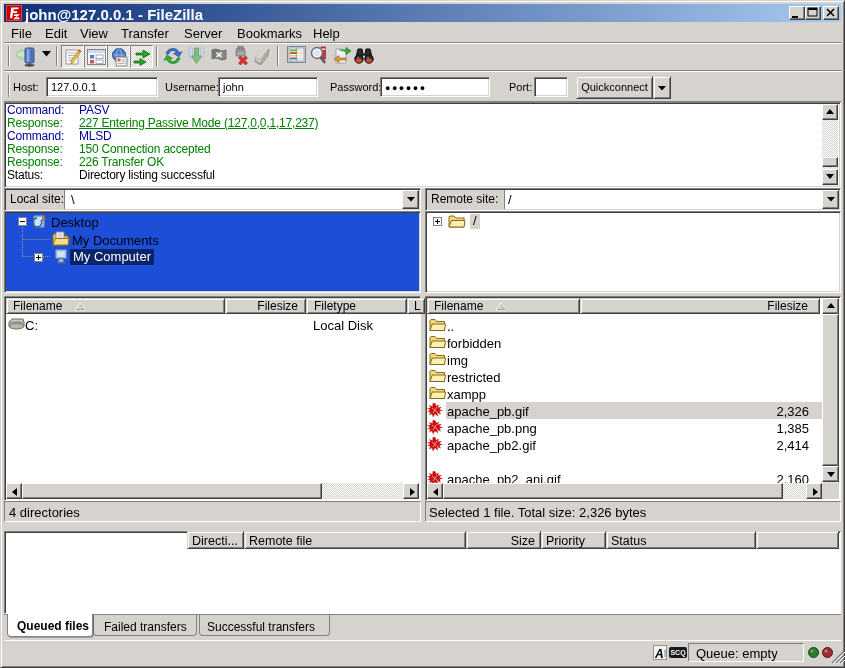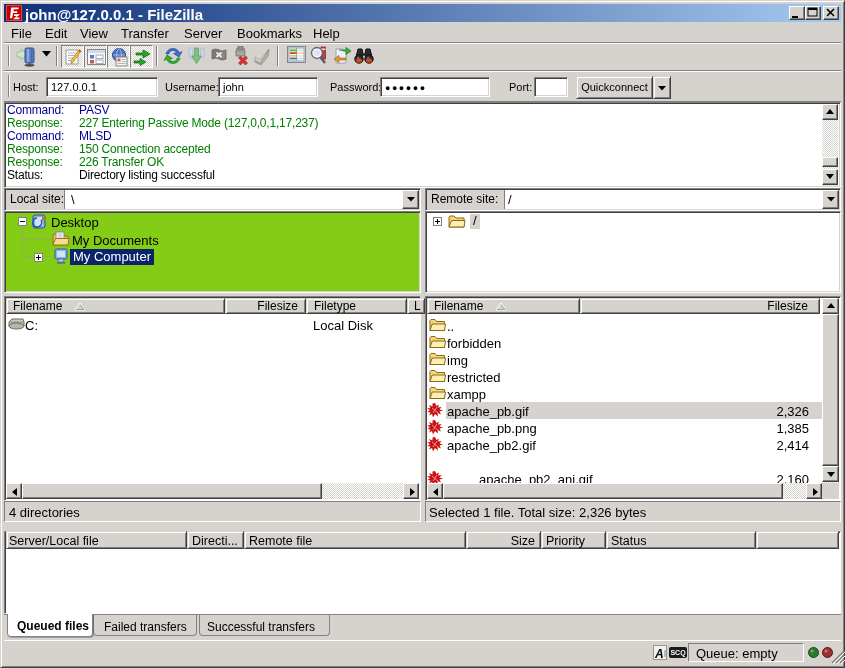--- a/index.html
+++ b/index.html
@@ -195,21 +195,21 @@
 </div>
 
 <div class="abs sunken" style="left:4px;top:102px;width:837px;height:86px;"></div>
 <div class="abs" style="left:6px;top:104px;width:816px;height:82px;background:#fff;overflow:hidden;line-height:12.9px;font-size:12px;letter-spacing:-0.2px;">
   <div>
       <span style="color:#00009a;position:absolute;left:1px;">Command:</span>
       <span style="color:#00009a;position:absolute;left:73px;">PASV</span>
     </div>
   <div style="position:absolute;top:13px;">
       <span style="color:#007f00;position:absolute;left:1px;">Response:</span>
-      <span style="color:#007f00;position:absolute;left:73px;width:500px;">227 Entering Passive Mode (127,0,0,1,17,237)</span>
+      <span style="color:#007f00;position:absolute;left:73px;width:500px;text-decoration:underline;">227 Entering Passive Mode (127,0,0,1,17,237)</span>
     </div>
   <div style="position:absolute;top:26px;">
       <span style="color:#00009a;position:absolute;left:1px;">Command:</span>
       <span style="color:#00009a;position:absolute;left:73px;">MLSD</span>
     </div>
   <div style="position:absolute;top:39px;">
       <span style="color:#007f00;position:absolute;left:1px;">Response:</span>
       <span style="color:#007f00;position:absolute;left:73px;width:500px;">150 Connection accepted</span>
     </div>
   <div style="position:absolute;top:52px;">
@@ -251,21 +251,21 @@
     <span class="abs" style="left:4px;top:2px;">Remote site:</span>
   </div>
 <div class="abs" style="left:508px;top:192px;">/</div>
 <div class="abs raised" style="left:822px;top:190px;width:17px;height:19px;">
     <svg class="abs" style="left:4px;top:6px;" width="9" height="6">
       <path d="M0 0 L8 0 L4 4.5 Z" fill="#000"></path>
     </svg>
   </div>
 
 <div class="abs sunken" style="left:4px;top:211px;width:417px;height:82px;"></div>
-<div class="abs" style="left:6px;top:213px;width:413px;height:78px;background:#84cc16;">
+<div class="abs" style="left:6px;top:213px;width:413px;height:78px;background:#1d4ed8;">
 
   <svg class="abs" style="left:0;top:0;" width="413" height="78">
     <path d="M16.5 14 V 44" stroke="#999" stroke-width="1" stroke-dasharray="1 1"></path>
     <path d="M16.5 26.5 H 44" stroke="#999" stroke-width="1" stroke-dasharray="1 1"></path>
     <path d="M16.5 43.5 H 27" stroke="#999" stroke-width="1" stroke-dasharray="1 1"></path>
     <path d="M37 43.5 H 45" stroke="#999" stroke-width="1" stroke-dasharray="1 1"></path>
   </svg>
 
   <svg class="abs" style="left:12px;top:4px;" width="9" height="9">
       <rect x="0.5" y="0.5" width="8" height="8" fill="#fff" stroke="#848284"></rect>
@@ -438,21 +438,21 @@
         <path d="M5 5 L11 10 M10 4 L6 10" stroke="#fff" stroke-width="0.7" opacity="0.8"></path>
       </svg>
       <span style="position:absolute;left:20px;top:2px;">apache_pb2.png</span>
       <span style="position:absolute;right:13px;top:2px;">1,463</span>
     </div>
 <div style="position:absolute;left:0;top:153px;width:395px;height:17px;">
       <svg width="16" height="15" viewBox="0 0 16 15" style="position:absolute;left:0px;top:1px;">
         <path d="M8 0 L9.5 3 L12 1.5 L11 4.5 L14.5 4 L12.5 6.5 L16 7.5 L12.5 8.5 L14 11.5 L10.5 10 L11 13.5 L8 11 L6 14.5 L5 11 L2 12.5 L3.5 9.5 L0.5 9 L3 7 L0 5.5 L3.5 5 L2 2 L5.5 3.5 L5.5 0.5 Z" fill="#cc1111"></path>
         <path d="M5 5 L11 10 M10 4 L6 10" stroke="#fff" stroke-width="0.7" opacity="0.8"></path>
       </svg>
-      <span style="position:absolute;left:20px;top:2px;margin-left:32px;">apache_pb2_ani.gif</span>
+      <span style="position:absolute;left:20px;top:2px;">apache_pb2_ani.gif</span>
       <span style="position:absolute;right:13px;top:2px;">2,160</span>
     </div>
 </div>
 
 <div class="abs dither" style="left:822px;top:298px;width:17px;height:185px;"></div>
 <div class="abs raised" style="left:822px;top:298px;width:17px;height:16px;">
     <svg class="abs" style="left:4px;top:4px;" width="9" height="6">
       <path d="M4 0 L8 5 L0 5 Z" fill="#000"></path>
     </svg>
   </div>
@@ -480,23 +480,20 @@
 
 <div class="abs" style="left:4px;top:501px;width:417px;height:21px;border:1px solid;border-color:#808080 #fff #fff #808080;background:#d6d3ce;font-size:13px;">
     <span class="abs" style="left:4px;top:3px;">4 directories</span>
   </div>
 <div class="abs" style="left:425px;top:501px;width:416px;height:21px;border:1px solid;border-color:#808080 #fff #fff #808080;background:#d6d3ce;font-size:13px;">
     <span class="abs" style="left:3px;top:3px;">Selected 1 file. Total size: 2,326 bytes</span>
   </div>
 
 <div class="abs" style="left:4px;top:531px;width:837px;height:83px;border:1px solid;border-color:#808080 #fff #fff #808080;box-shadow:inset 1px 1px 0 #404040;background:#fff;"></div>
 <div class="abs" style="left:6px;top:531px;width:833px;height:18px;font-size:12.5px;">
-  <div class="abs raised2" style="left:0;top:0;width:181px;height:18px;">
-      <span class="abs" style="left:2px;top:2px;">Server/Local file</span>
-    </div>
   <div class="abs raised2" style="left:181px;top:0;width:57px;height:18px;">
       <span class="abs" style="left:4px;top:2px;">Directi...</span>
     </div>
   <div class="abs raised2" style="left:238px;top:0;width:222px;height:18px;">
       <span class="abs" style="left:4px;top:2px;">Remote file</span>
     </div>
   <div class="abs raised2" style="left:460px;top:0;width:75px;height:18px;">
       <span class="abs" style="right:5px;top:2px;">Size</span>
     </div>
   <div class="abs raised2" style="left:535px;top:0;width:65px;height:18px;">

